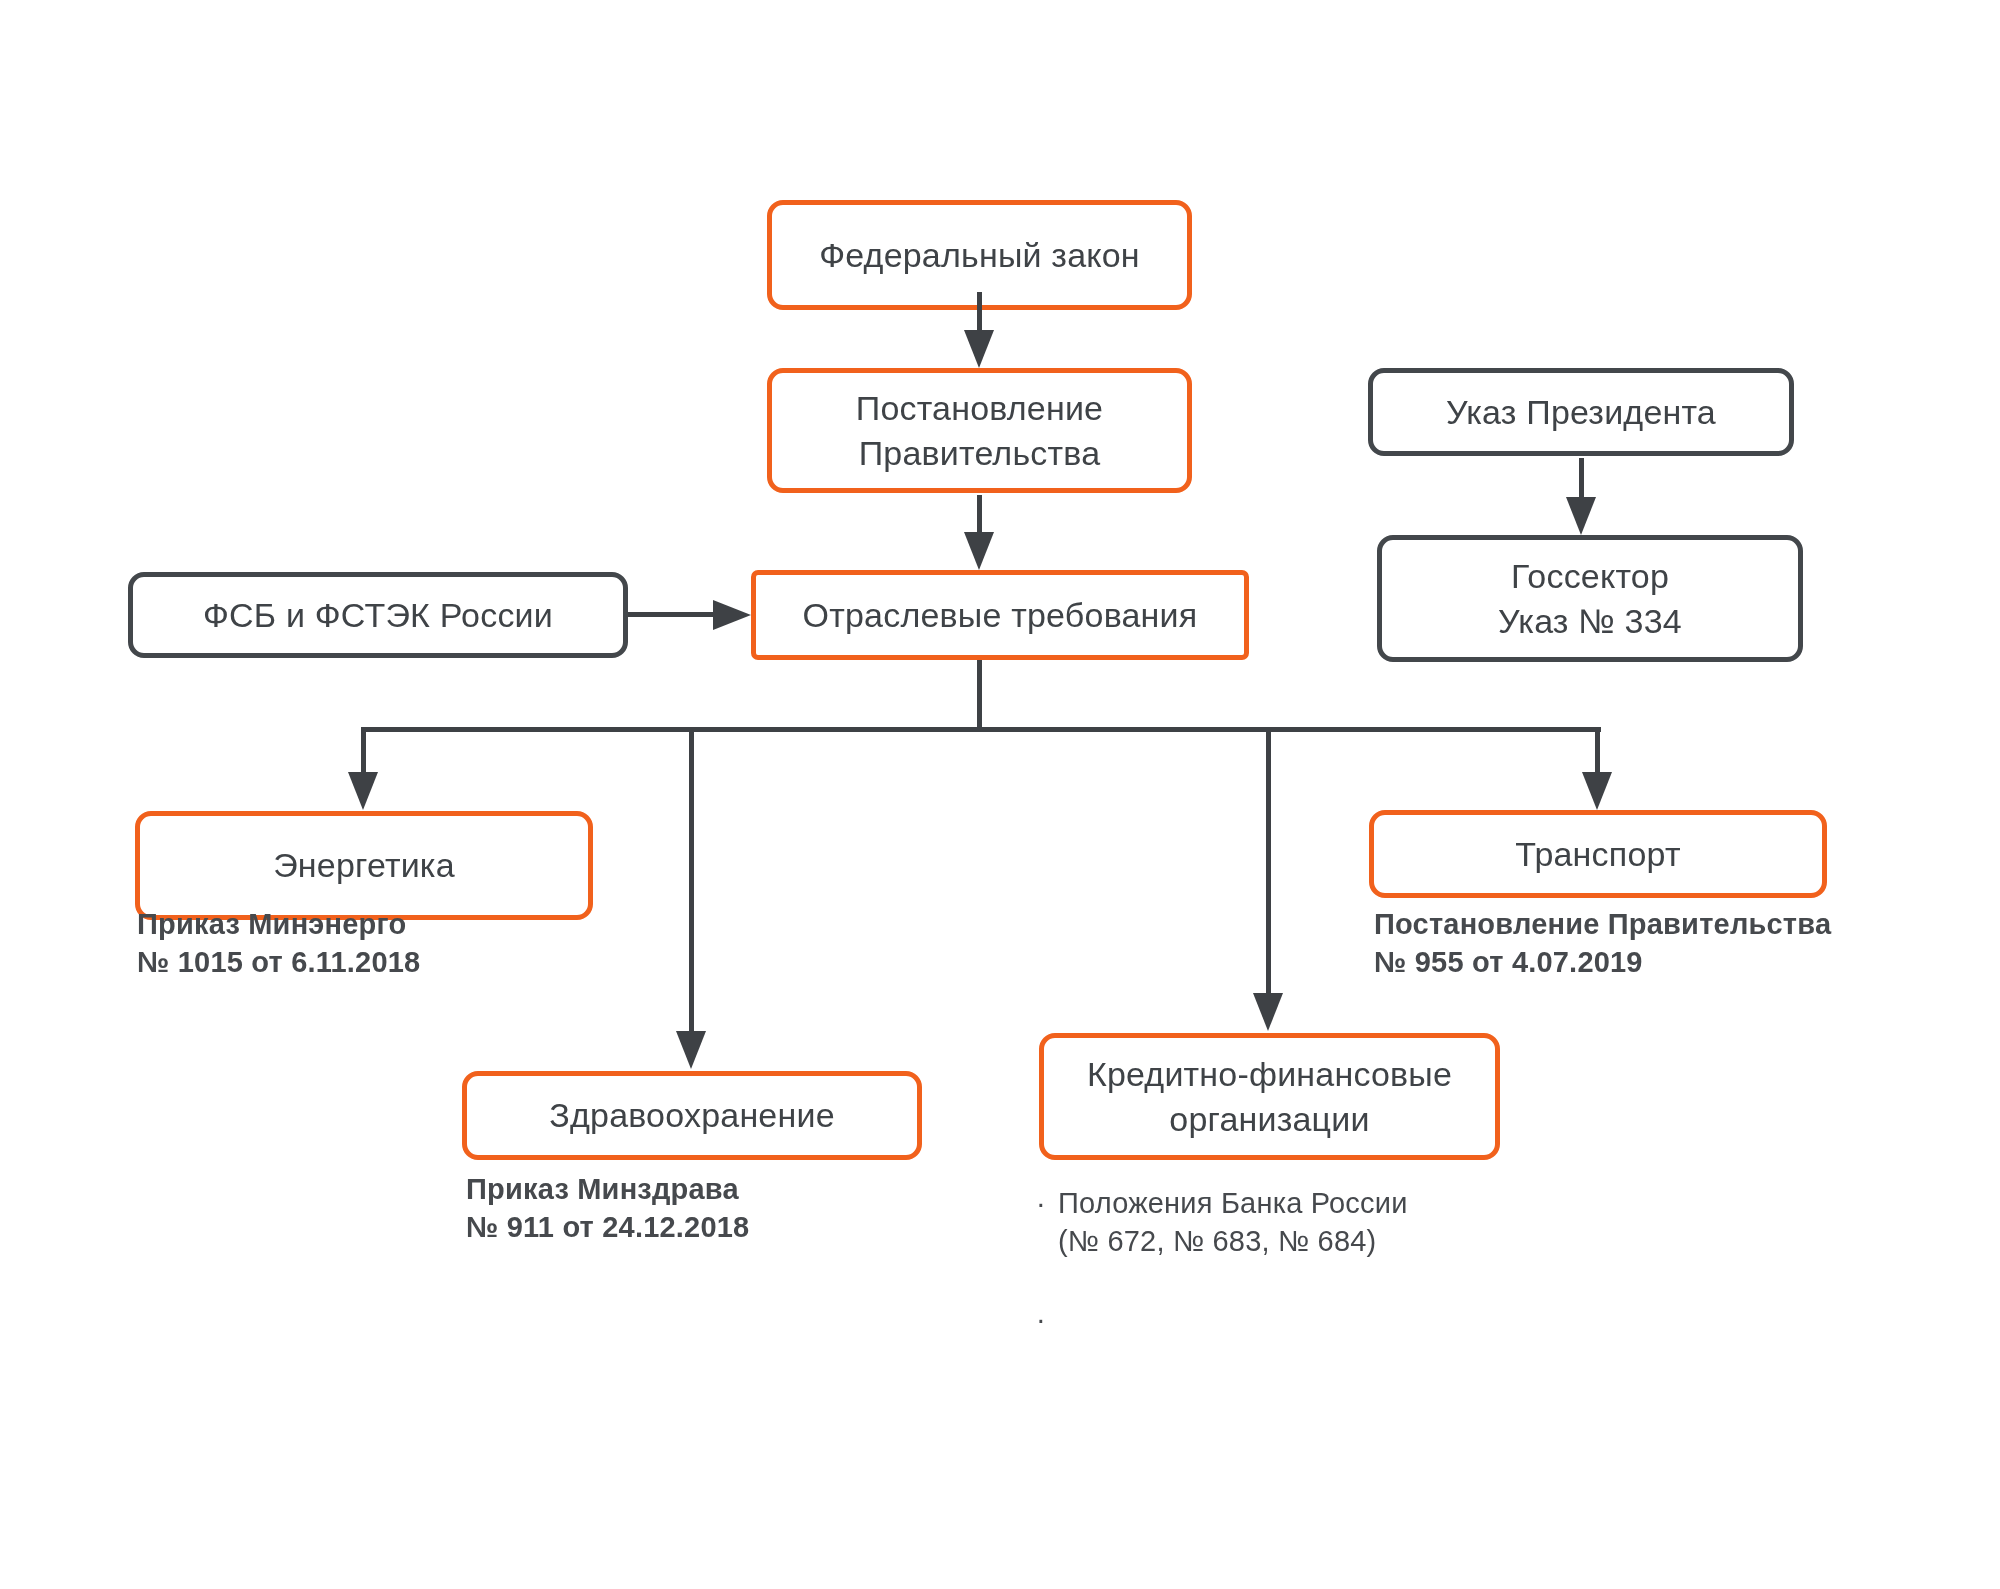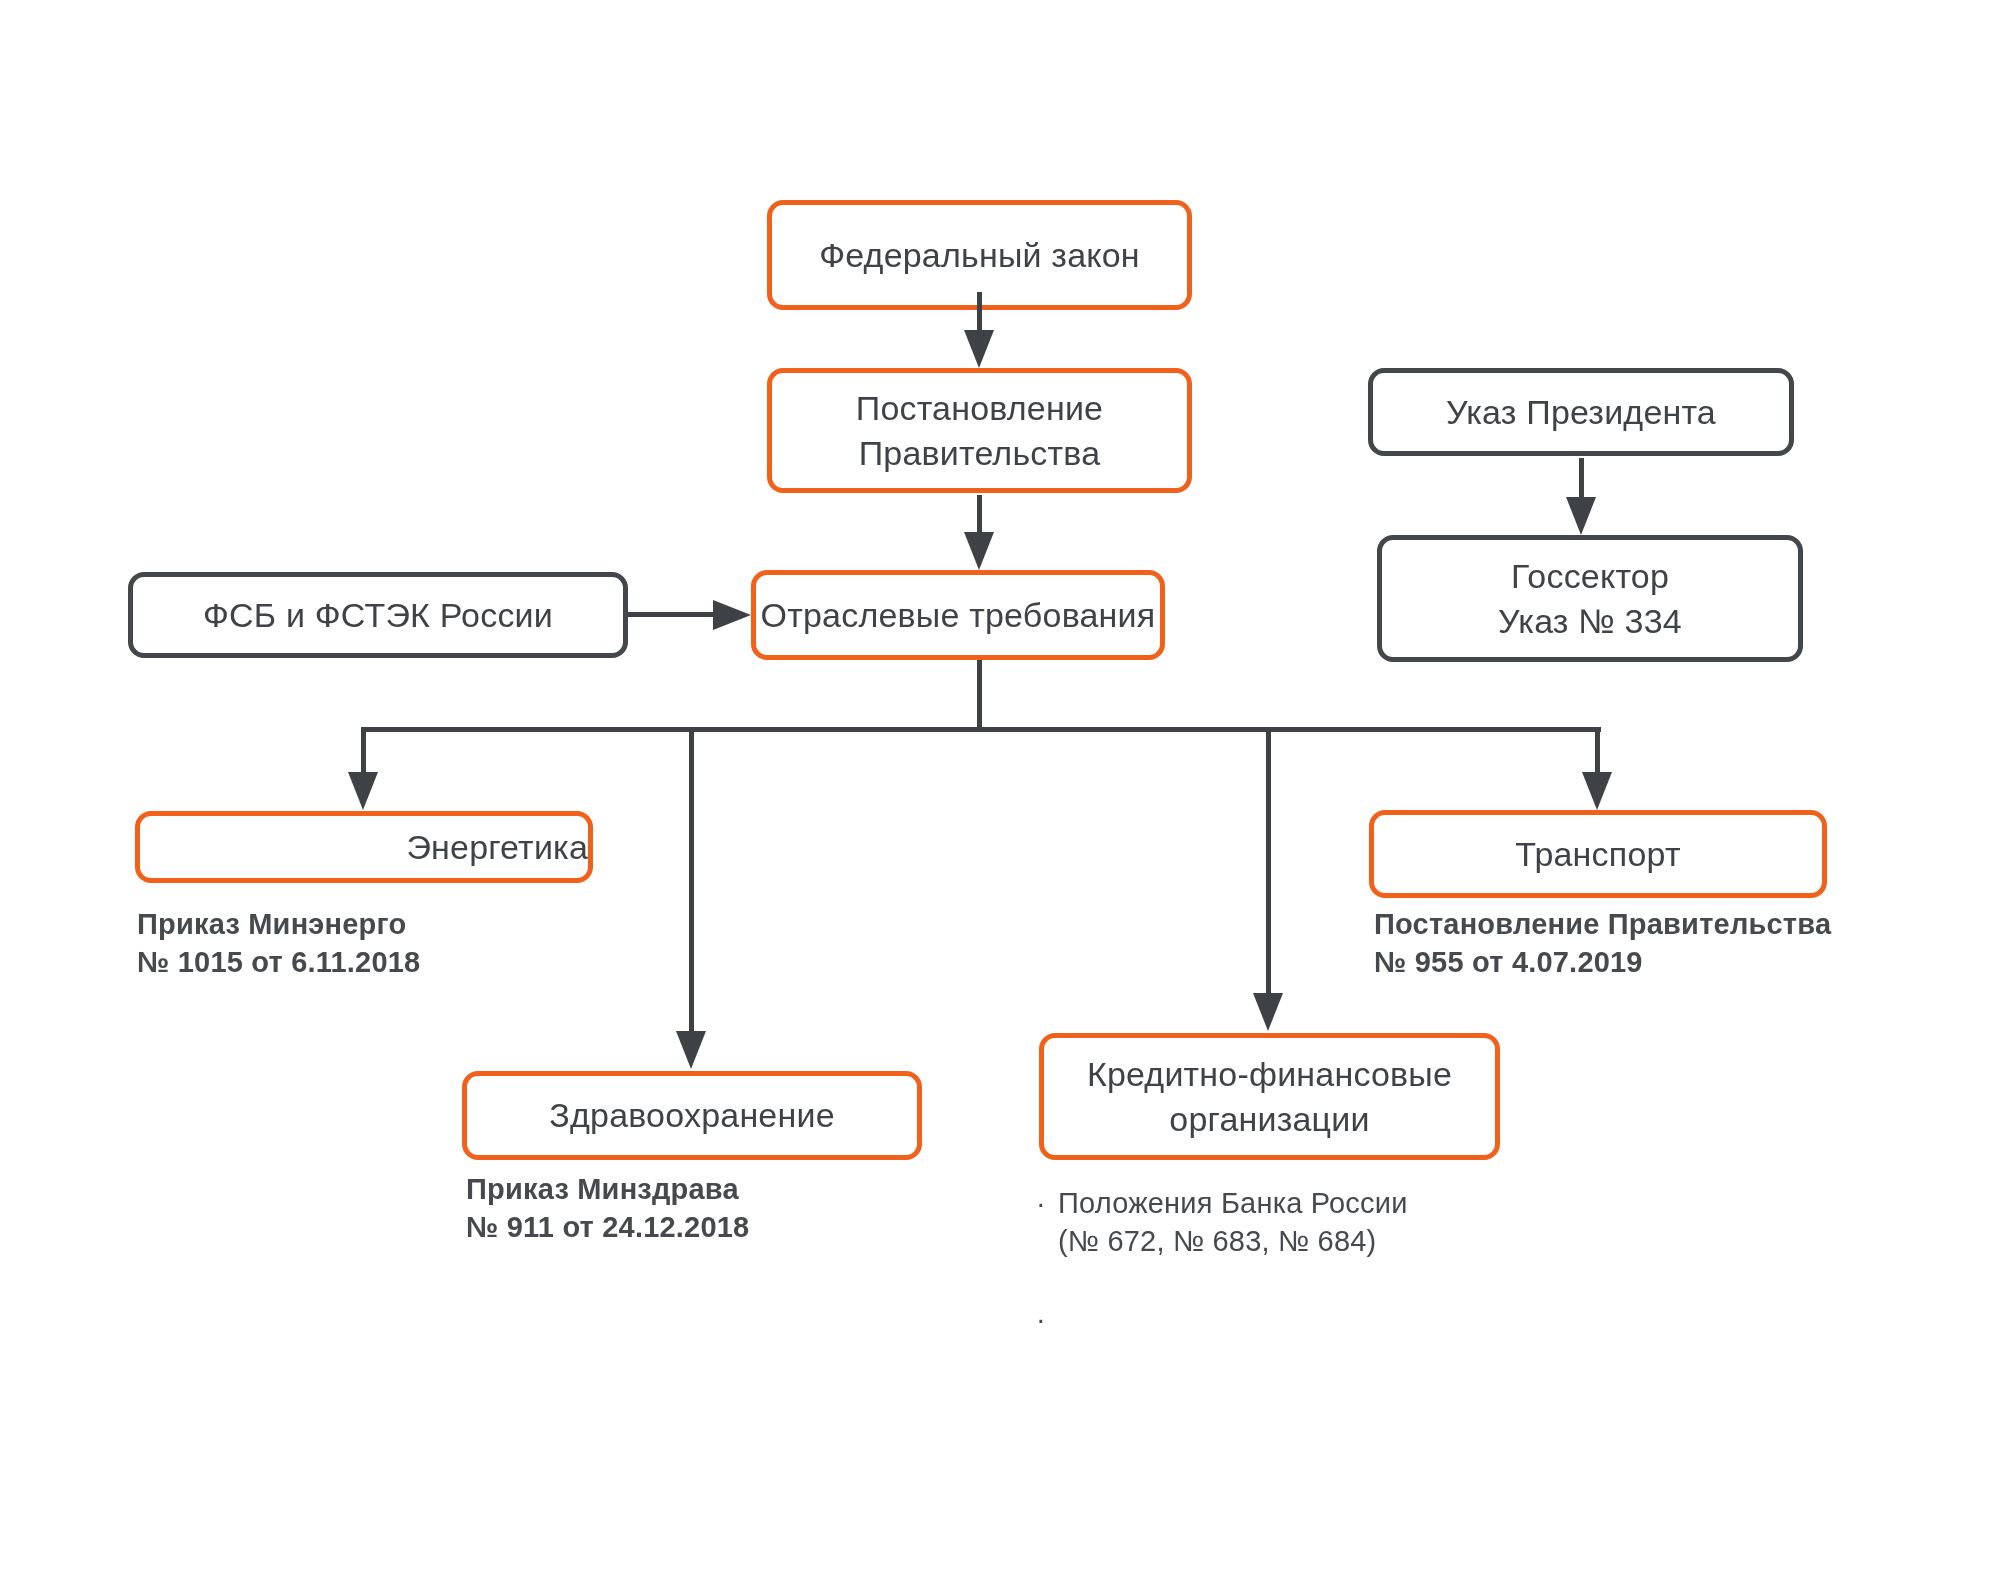--- a/index.html
+++ b/index.html
@@ -74,38 +74,38 @@
 
   <div class="box orange" style="left:767px;top:200px;width:425px;height:110px;">
     <span>Федеральный закон</span>
   </div>
 
   <div class="box orange" style="left:767px;top:368px;width:425px;height:125px;">
     <span>Постановление
 Правительства</span>
   </div>
 
-  <div class="box orange" style="left:751px;top:570px;width:414px;height:90px;">
+  <div class="box orange" style="left:751px;top:570px;width:498px;height:90px;border-radius:7px;">
     <span>Отраслевые требования</span>
   </div>
 
   <div class="box dark" style="left:1368px;top:368px;width:426px;height:88px;">
     <span>Указ Президента</span>
   </div>
 
   <div class="box dark" style="left:1377px;top:535px;width:426px;height:127px;">
     <span>Госсектор
 Указ № 334</span>
   </div>
 
   <div class="box dark" style="left:128px;top:572px;width:500px;height:86px;">
     <span>ФСБ и ФСТЭК России</span>
   </div>
 
-  <div class="box orange" style="left:135px;top:811px;width:458px;height:72px;justify-content:flex-end;">
+  <div class="box orange" style="left:135px;top:811px;width:458px;height:109px;">
     <span>Энергетика</span>
   </div>
   <div class="caption" style="left:137px;top:905px;">Приказ Минэнерго
 № 1015 от 6.11.2018</div>
 
   <div class="box orange" style="left:462px;top:1071px;width:460px;height:89px;">
     <span>Здравоохранение</span>
   </div>
   <div class="caption" style="left:466px;top:1170px;">Приказ Минздрава
 № 911 от 24.12.2018</div>

